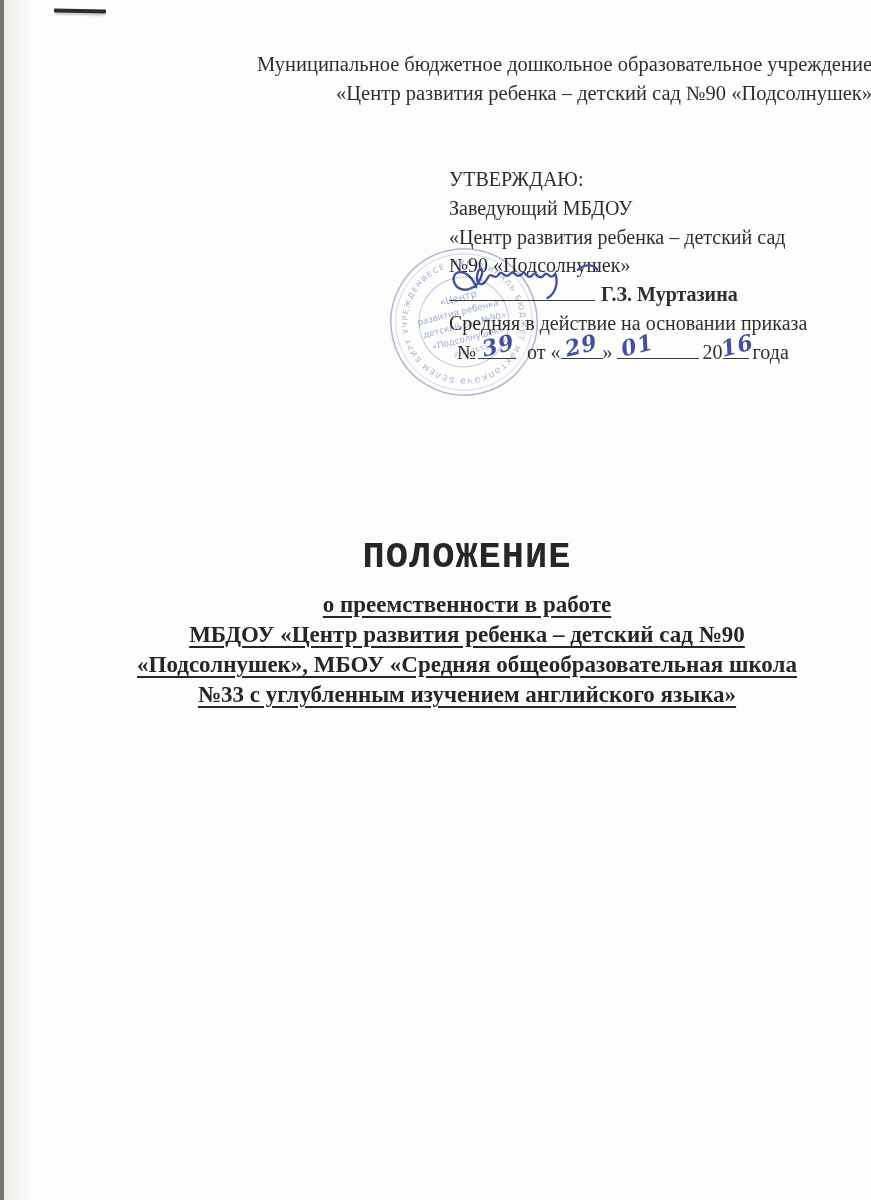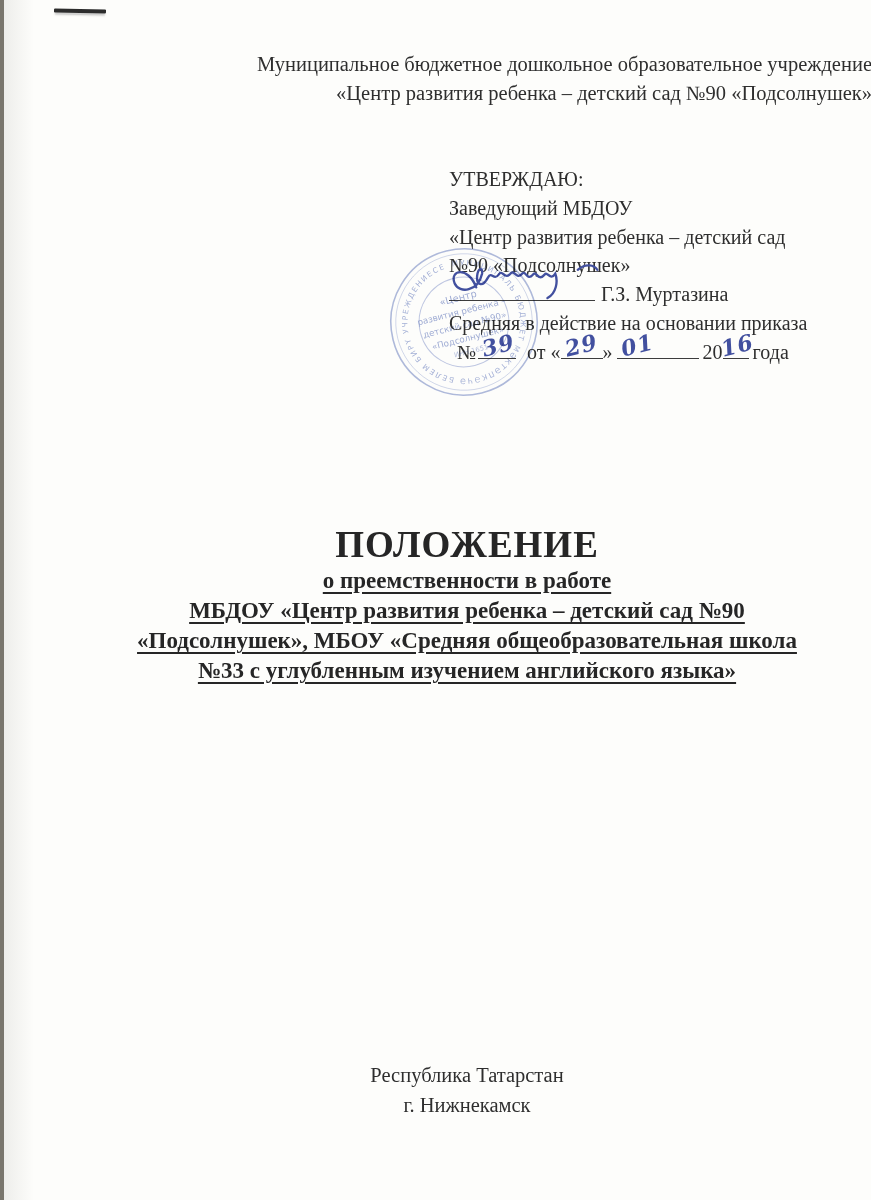--- a/index.html
+++ b/index.html
@@ -14,21 +14,21 @@
     background:linear-gradient(90deg,rgba(100,100,90,0.10),rgba(255,255,255,0));}
   .pen-mark{position:absolute;left:54px;top:9px;width:52px;height:4px;background:#2c2c2c;
     transform:rotate(1.2deg);border-radius:1px;box-shadow:0 3px 2px -1px rgba(110,110,110,0.45);}
 
   
   .header{position:absolute;top:50px;left:62px;width:810px;text-align:right;
     font-size:20.5px;line-height:29px;}
 
   
   .approval{position:absolute;left:449px;top:165px;font-size:20px;line-height:28.8px;white-space:nowrap;}
-  .sig-row{position:relative;}
+  .sig-row{position:relative;font-weight:bold;}
   .sig-blank{display:inline-block;width:146px;border-bottom:1.6px solid #3c3c3c;height:20px;
     position:relative;vertical-align:baseline;}
   .sig-svg{position:absolute;left:-6px;top:-22px;width:166px;height:45px;overflow:visible;}
   .sig-svg path{stroke:#42509f;stroke-width:2.4;fill:none;stroke-linecap:round;}
   .signer{margin-left:6px;}
   .order-row{margin-left:8px;}
   .blank{display:inline-block;border-bottom:1.6px solid #3c3c3c;height:20px;position:relative;
     vertical-align:baseline;}
   .b-no{width:38px;margin:0 6px 0 2px;}
   .b-day{width:42px;}
@@ -44,21 +44,21 @@
   .stamp svg{width:100%;height:100%;overflow:visible;}
   .stamp circle{fill:none;stroke:#8a9ace;}
   .ring-t{font-size:7.6px;letter-spacing:1.6px;fill:#8a9ace;opacity:.85;
     font-family:"DejaVu Sans",sans-serif;}
   .ct{font-size:9px;fill:#8a9ace;opacity:.9;text-anchor:middle;font-family:"DejaVu Sans",sans-serif;}
   .c1{font-size:10px;}
   .c5{font-size:7px;opacity:.7;}
 
   
   .title{position:absolute;top:524px;left:62px;width:810px;text-align:center;}
-  .title h1{margin:0;font-size:37px;font-weight:700;letter-spacing:1px;color:#262626;line-height:42px;}
+  .title h1{margin:12px;font-size:37px;font-weight:700;letter-spacing:1px;color:#262626;line-height:42px;font-family:Liberation Mono, monospace;}
   .subs{margin-top:0;font-size:23px;font-weight:700;line-height:30px;color:#262626;}
   .subs div{text-decoration:underline;text-underline-offset:4px;text-decoration-thickness:1.8px;}
 
   
   .footer{position:absolute;top:1060px;left:62px;width:810px;text-align:center;
     font-size:20.5px;line-height:30px;}
 </style>
 </head>
 <body>
 
@@ -111,18 +111,14 @@
   <div class="title">
     <h1>ПОЛОЖЕНИЕ</h1>
     <div class="subs">
       <div>о преемственности в работе</div>
       <div>МБДОУ «Центр развития ребенка – детский сад №90</div>
       <div>«Подсолнушек», МБОУ «Средняя общеобразовательная школа</div>
       <div>№33 с углубленным изучением английского языка»</div>
     </div>
   </div>
 
-  <div class="footer">
-    <div>Республика Татарстан</div>
-    <div>г. Нижнекамск</div>
-  </div>
 
 </div>
 
 </body></html>

